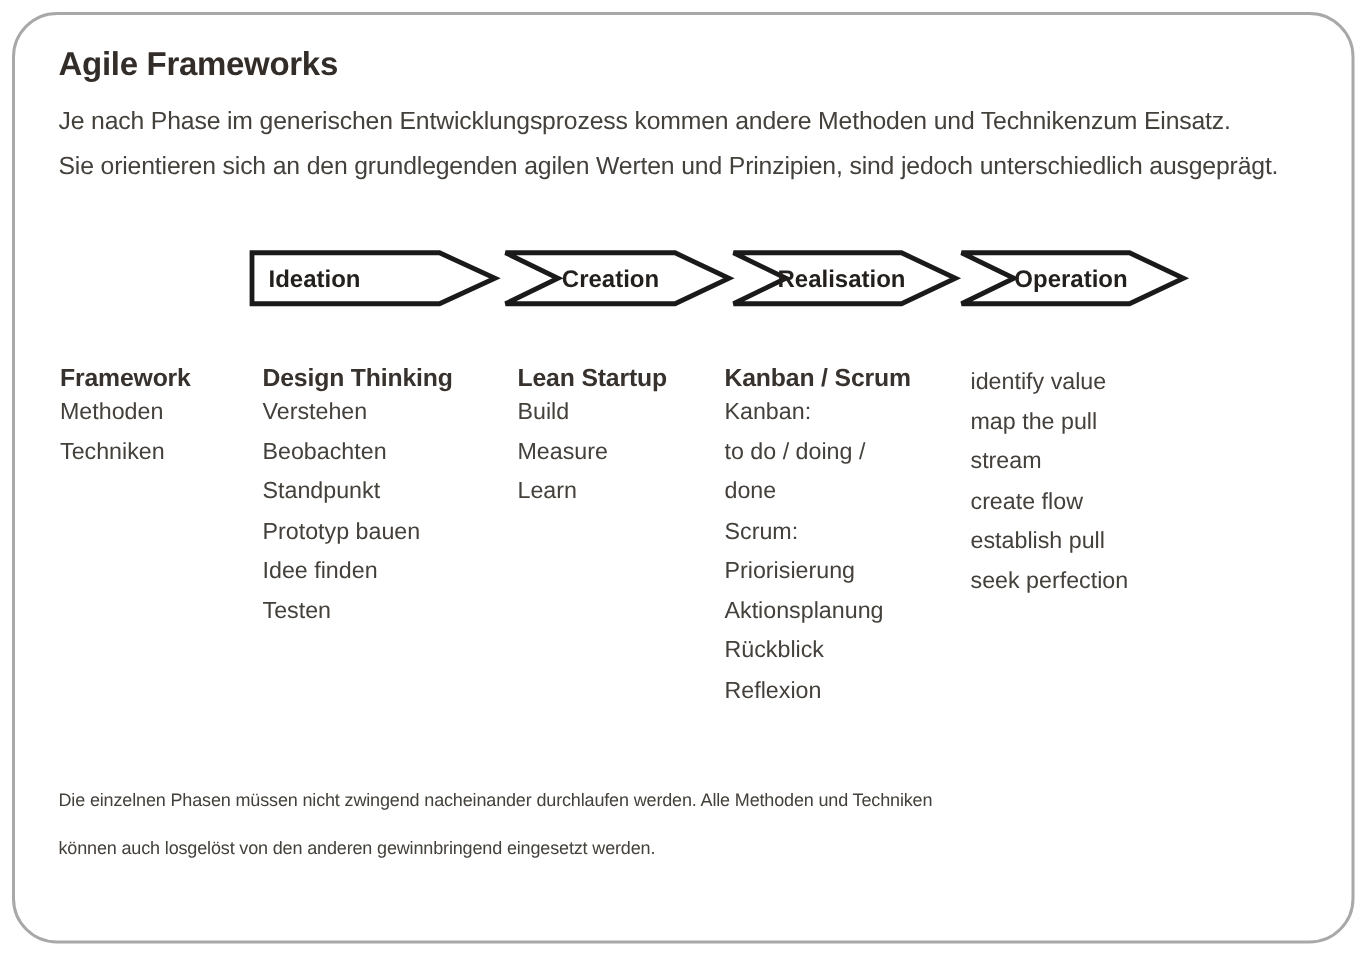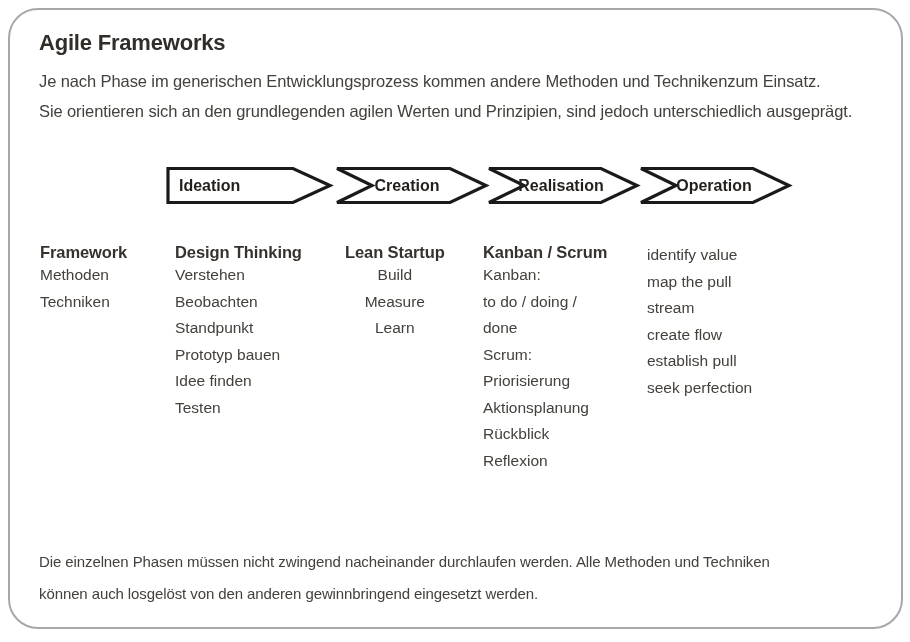--- a/index.html
+++ b/index.html
@@ -76,32 +76,31 @@
     font-size: 15.5px;
     line-height: 26.5px;
     color: #44403b;
     white-space: nowrap;
   }
   .gap-a { margin-top: 38px; }  
   .gap-b { margin-top: 42px; }
 
   .col-framework  { left: 40px;  }
   .col-design     { left: 175px; }
-  .col-leanstart  { left: 345px; text-align: center; }
+  .col-leanstart  { left: 345px; }
   .col-kanban     { left: 483px; }
   .col-leanmgmt   { left: 647px; }
 
   .footer-note {
     position: absolute;
     left: 39px; top: 518px;
-    font-size: 15px;
+    font-size: 12px;
     line-height: 31.5px;
     color: #44403b;
     letter-spacing: -0.1px;
-    margin-top: 28px;
   }
 </style>
 </head>
 <body>
 
 <div class="stage">
 
   <div class="card"></div>
 
   <div class="page-title">Agile Frameworks</div>

